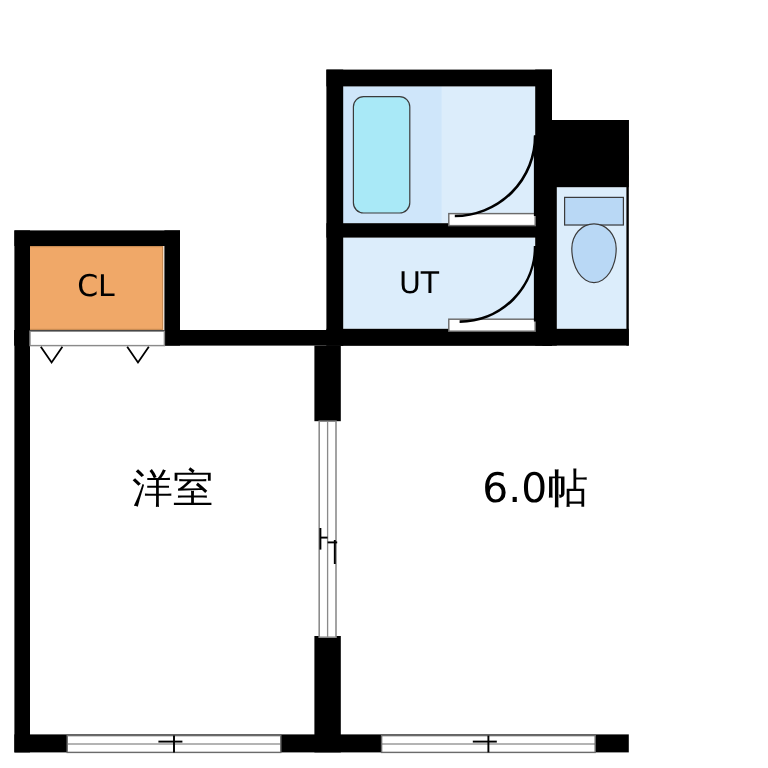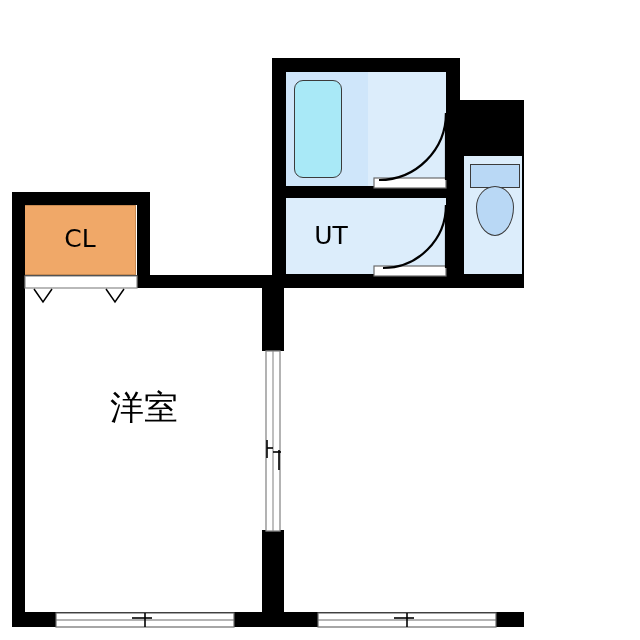--- a/index.html
+++ b/index.html
@@ -48,33 +48,34 @@
   <div class="fixture" style="left:470px;top:164px;width:50px;height:24px;background:#B9D8F5;border:1.4px solid #3b3b3b;"></div>
 
   <div class="fixture" style="left:476px;top:186px;width:38px;height:50px;background:#B9D8F5;border:1.4px solid #3b3b3b;border-radius:50% 50% 50% 50%/ 42% 42% 58% 58%;"></div>
 
   <div class="fixture" style="left:486px;top:113px;width:48px;height:33px;background:#F0A868;border:1.2px solid #C98B52;"></div>
   <div class="lbl sblbl" style="left:486px;top:118px;width:48px;">SB</div>
 
   <div class="fixture" style="left:24px;top:205px;width:112px;height:70px;background:#F0A868;border:1.2px solid #C98B52;"></div>
   <div class="lbl smalllbl" style="left:24px;top:226px;width:112px;">CL</div>
 
-  <div class="lbl smalllbl" style="left:296px;top:223px;width:70px;text-align:center;">UT</div>
+  <div class="lbl smalllbl" style="left:296px;top:223px;width:70px;text-align:right;">UT</div>
 
   <div class="lbl genkanlbl" style="left:548px;top:140px;width:92px;text-align:left;">玄関</div>
 
   <div class="fixture" style="left:546px;top:432px;width:68px;height:104px;background:#B9D8F5;border:1.3px solid #4a4a4a;"></div>
   <div class="fixture" style="left:560px;top:444px;width:42px;height:50px;background:#A9E9F7;border:1.5px solid #3b3b3b;border-radius:8px;"></div>
   <div class="fixture" style="left:546px;top:536px;width:68px;height:56px;background:#B9D8F5;border:1.3px solid #4a4a4a;"></div>
 
   <div class="lbl roomlbl" style="left:64px;top:390px;width:160px;">
     <span>洋室</span>
   </div>
 
   <div class="lbl roomlbl" style="left:366px;top:390px;width:160px;">
+    <span class="l2">6.0帖</span>
   </div>
 
   <div class="wall" style="left:272px;top:58px;width:188px;height:14px;"></div>
 
   <div class="wall" style="left:272px;top:58px;width:14px;height:230px;"></div>
 
   <div class="wall" style="left:446px;top:58px;width:14px;height:230px;"></div>
 
   <div class="wall" style="left:272px;top:186px;width:188px;height:12px;"></div>
 

